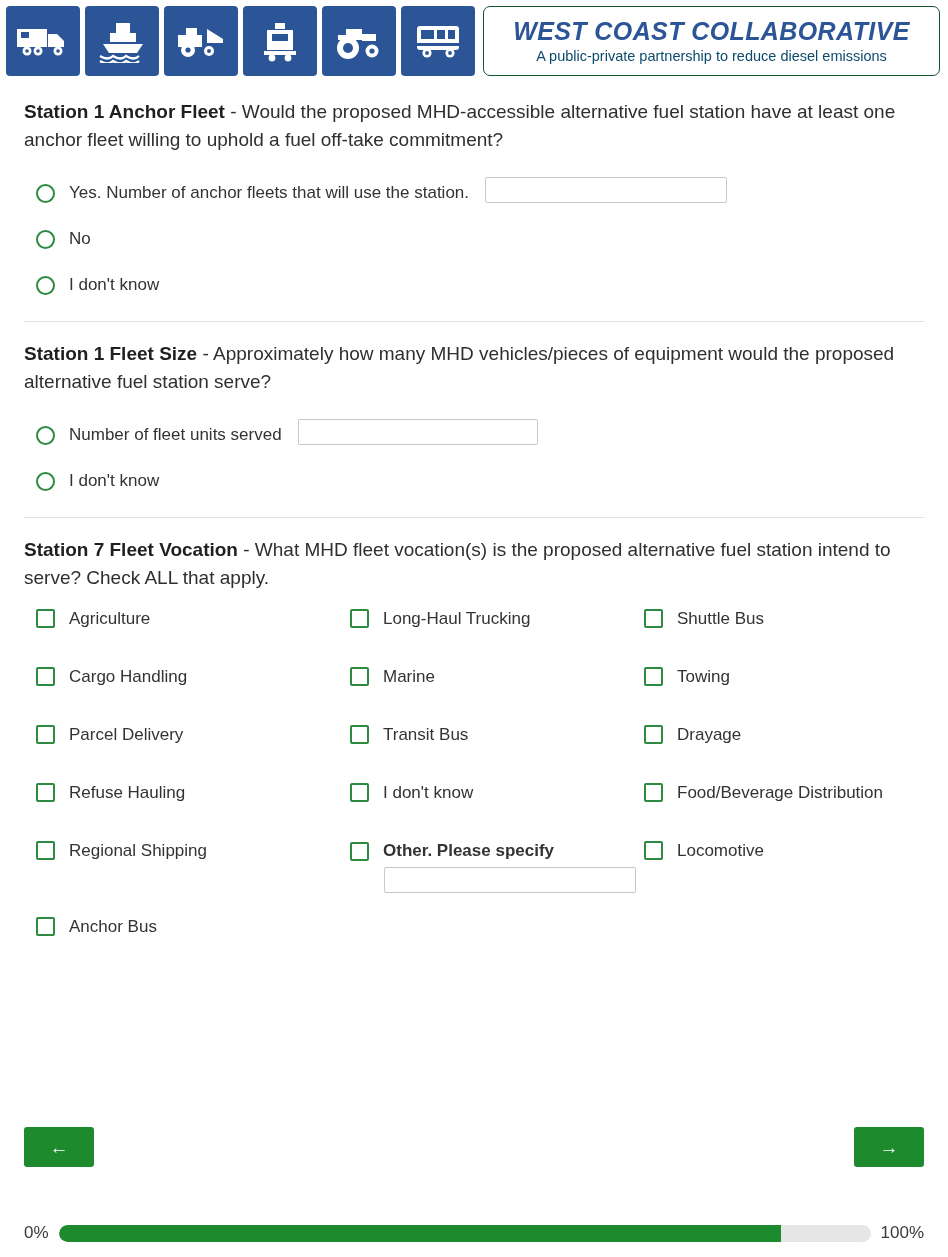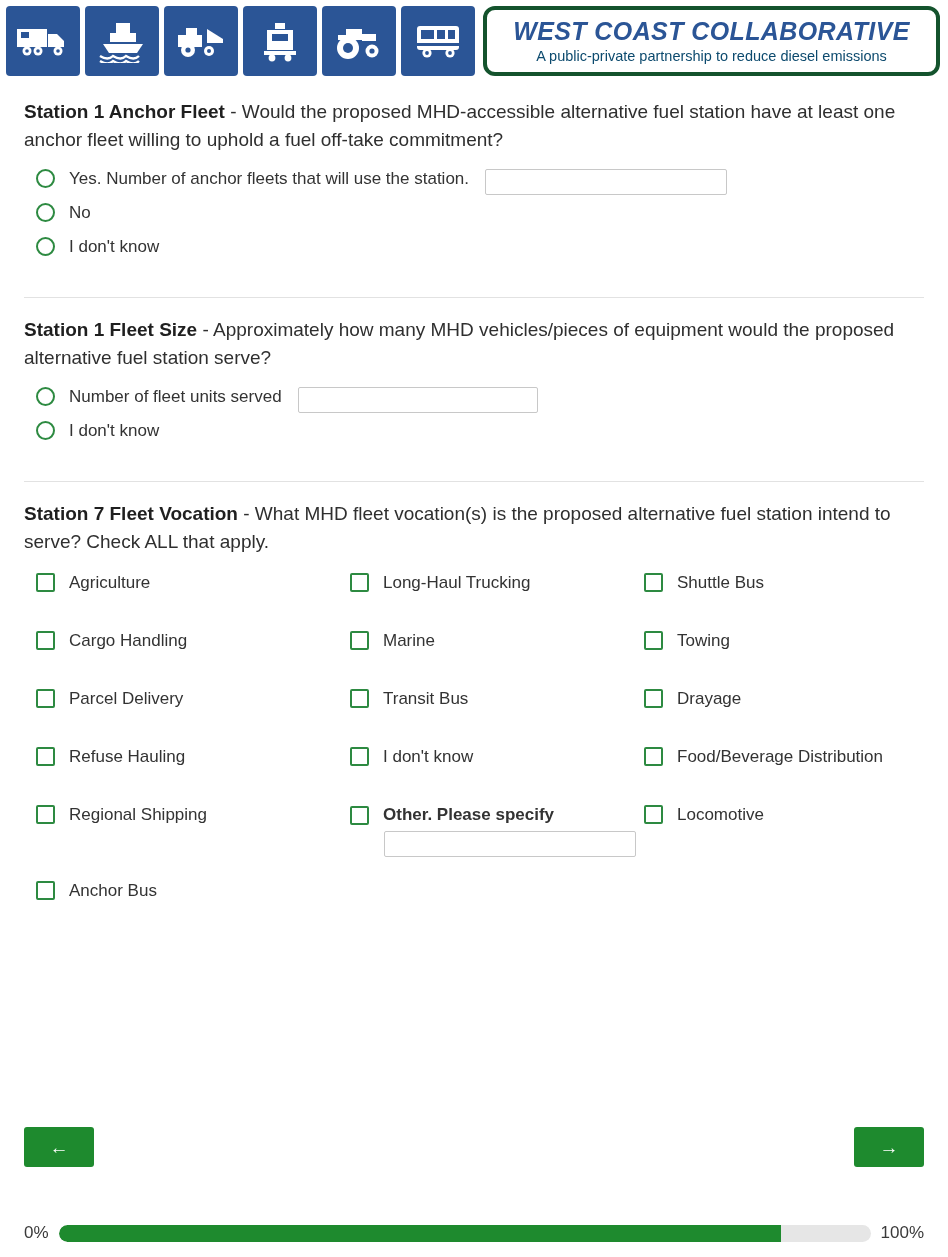--- a/index.html
+++ b/index.html
@@ -28,22 +28,22 @@
     background: #2b5596;
     border-radius: 4px;
     display: flex;
     align-items: center;
     justify-content: center;
     flex: 0 0 auto;
   }
   .icon-tile svg { display: block; }
   .wcc-box {
     flex: 1 1 auto;
-    border: 4px solid #14532d;
-    border-radius: 12px;
+    border: 1px solid #14532d;
+    border-radius: 7px;
     background: #fff;
     display: flex;
     flex-direction: column;
     align-items: center;
     justify-content: center;
     padding: 4px 10px;
     margin-left: 3px;
   }
   .wcc-title {
     color: #2b5596;
@@ -75,22 +75,23 @@
 
   .divider {
     border: 0;
     border-top: 1px solid #e2e2e2;
     margin: 26px 0 0 0;
   }
 
   .options { margin-top: 16px; }
   .opt-row {
     display: flex;
-    align-items: flex-start;
+    align-items: flex-end;
     height: 34px;
+    margin-top: 12px;
   }
   .radio {
     width: 19px; height: 19px;
     border: 2px solid #2d8a41;
     border-radius: 50%;
     flex: 0 0 auto;
     margin-left: 12px;
     background: #fff;
   }
   .opt-label {

